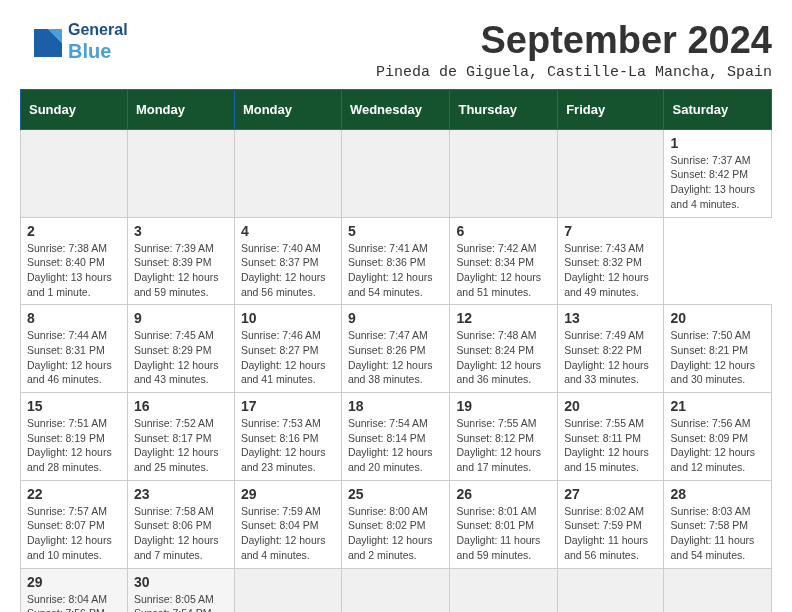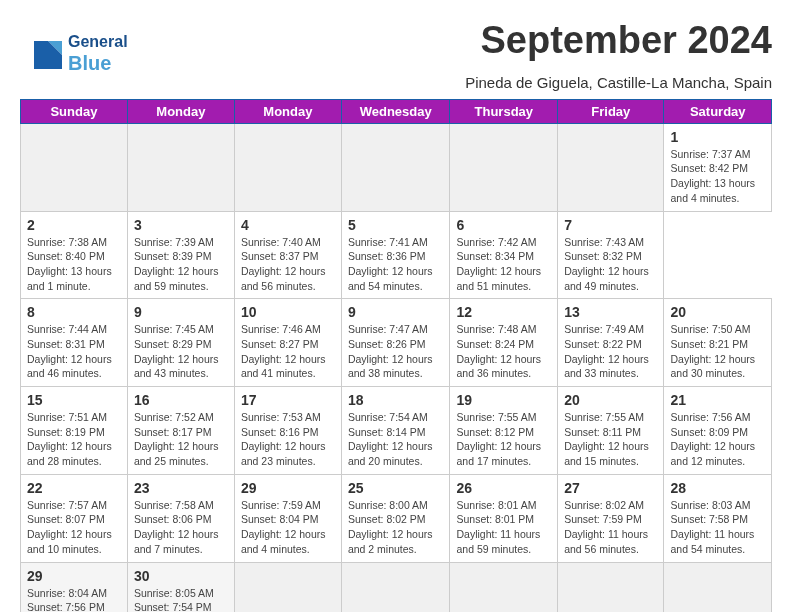--- a/index.html
+++ b/index.html
@@ -9,24 +9,24 @@
       width: 792px;
       min-height: 612px;
       padding: 20px;
     }
     .calendar-table {
       width: 100%;
       border-collapse: collapse;
       font-size: 11px;
     }
     .calendar-table th {
-      background-color: #a21caf;
+      background-color: #14532d;
       color: white;
-      text-align: center;
-      padding: 4px 8px;
+      text-align: left;
+      padding: 12px 8px;
       font-size: 13px;
       font-weight: bold;
       border: 1px solid #1a5fa8;
     }
     .calendar-table td {
       border: 1px solid #ccc;
       vertical-align: top;
       padding: 5px 6px;
       height: 80px;
       width: 110px;
@@ -48,37 +48,37 @@
       color: #444;
     }
     .empty-cell {
       background: #f0f0f0 !important;
     }
   </style>
 </head>
 <body>
 
 <div style="display:flex; justify-content:space-between; align-items:flex-start; margin-bottom:8px;">
-  <div style="display:flex; align-items:center; margin-top:12px;">
+  <div style="display:flex; align-items:center; margin-top:0;">
     <div style="position:relative; width:42px; height:42px; margin-right:6px;">
       
       <svg width="42" height="42" viewBox="0 0 42 42">
         <rect x="0" y="0" width="42" height="42" fill="white"></rect>
         <polygon points="28,8 42,8 42,22" fill="#4a9fd4"></polygon>
         <polygon points="14,8 28,8 42,22 42,36 14,36" fill="#1a5fa8"></polygon>
       </svg>
     </div>
     <div>
       <div style="font-size:16px; font-weight:bold; color:#1a4f8a; line-height:1.2;">General</div>
       <div style="font-size:20px; font-weight:bold; color:#4a9fd4; line-height:1.2;">Blue</div>
     </div>
   </div>
   <div style="text-align:right;">
     <div style="font-size:38px; font-weight:bold; color:#333; line-height:1.1;text-align:right;">September 2024</div>
-    <div style="font-size:15px; color:#333; margin-top:12px;">Pineda de Giguela, Castille-La Mancha, Spain</div>
+    <div style="font-size:15px; color:#333; margin-top:2px;font-family:Liberation Mono, monospace;">Pineda de Giguela, Castille-La Mancha, Spain</div>
   </div>
 </div>
 
 <table class="calendar-table">
   <thead>
     <tr>
       <th>Sunday</th>
       <th>Monday</th>
       <th>Monday</th>
       <th>Wednesday</th>

